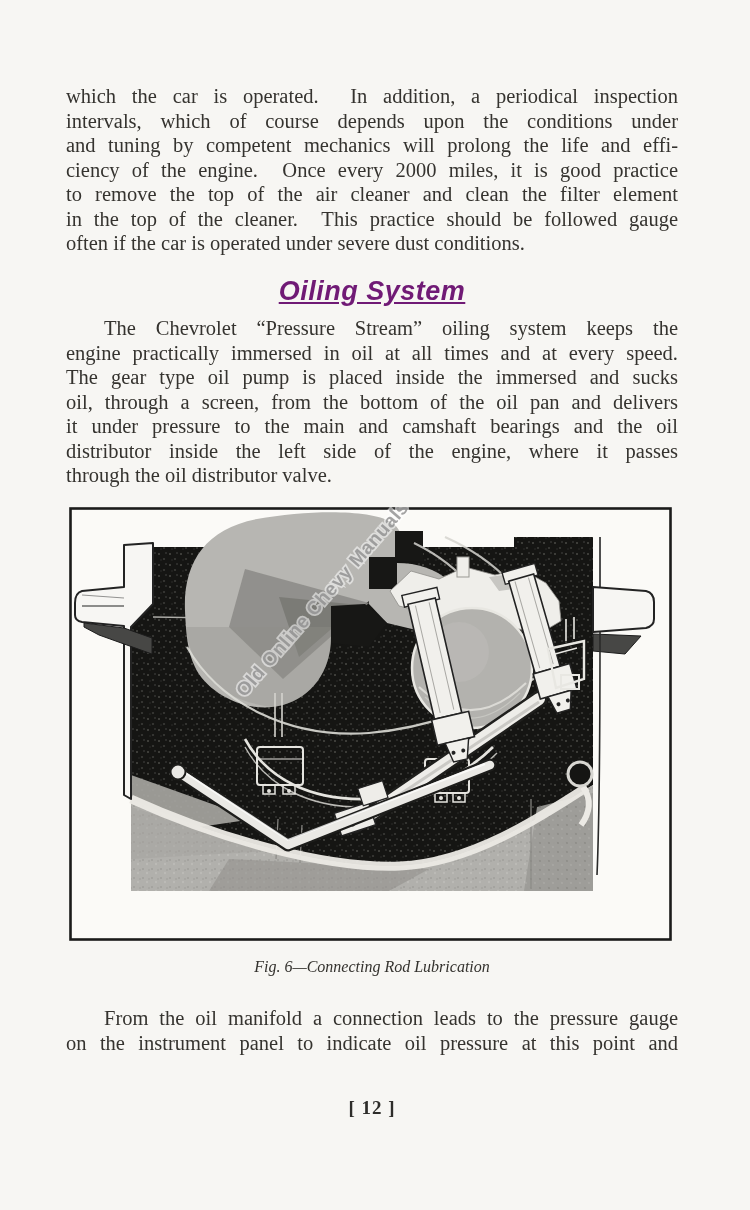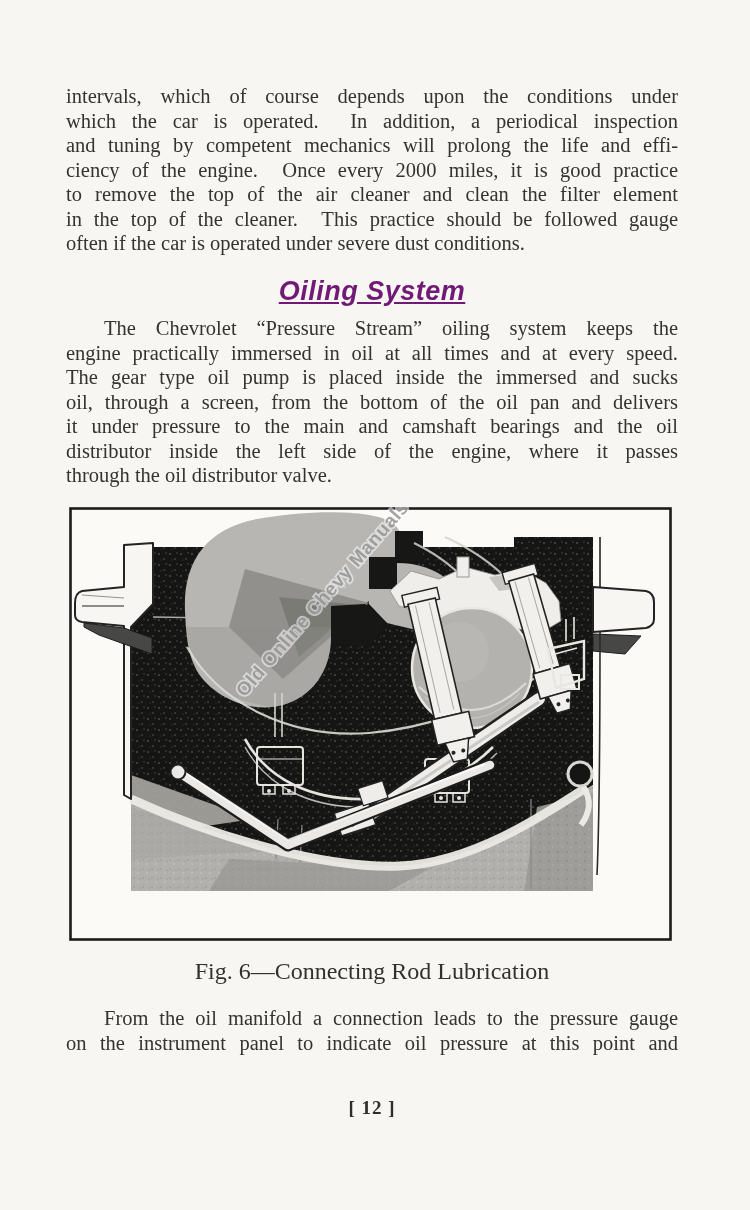--- a/index.html
+++ b/index.html
@@ -34,36 +34,36 @@
   }
   .p1{top:84px;}
   .p2{top:316px;}
   .p3{top:1006px;}
   .figure-wrap{
     position:absolute;left:69px;top:507px;width:603px;height:434px;
   }
   .figure-wrap svg{display:block;width:603px;height:434px;}
   .caption{
     position:absolute;left:66px;top:958px;width:612px;
-    text-align:center;font-size:24px;color:#33312d;
+    text-align:center;font-style:italic;font-size:16px;color:#33312d;
   }
   .pageno{
     position:absolute;left:66px;top:1097px;width:612px;
     text-align:center;font-size:19px;letter-spacing:1px;color:#2e2d2a;
     font-weight:600;
   }
 </style>
 </head>
 <body>
 
 <div class="page">
 
   <div class="para p1">
+      <div class="line">which the car is operated.  In addition, a periodical inspection</div>
       <div class="line">intervals, which of course depends upon the conditions under</div>
-      <div class="line">which the car is operated.  In addition, a periodical inspection</div>
       <div class="line">and tuning by competent mechanics will prolong the life and effi-</div>
       <div class="line">ciency of the engine.  Once every 2000 miles, it is good practice</div>
       <div class="line">to remove the top of the air cleaner and clean the filter element</div>
       <div class="line">in the top of the cleaner.  This practice should be followed gauge</div>
       <div class="line last">often if the car is operated under severe dust conditions.</div>
     </div>
 
   <div class="heading">Oiling System</div>
 
   <div class="para p2">

